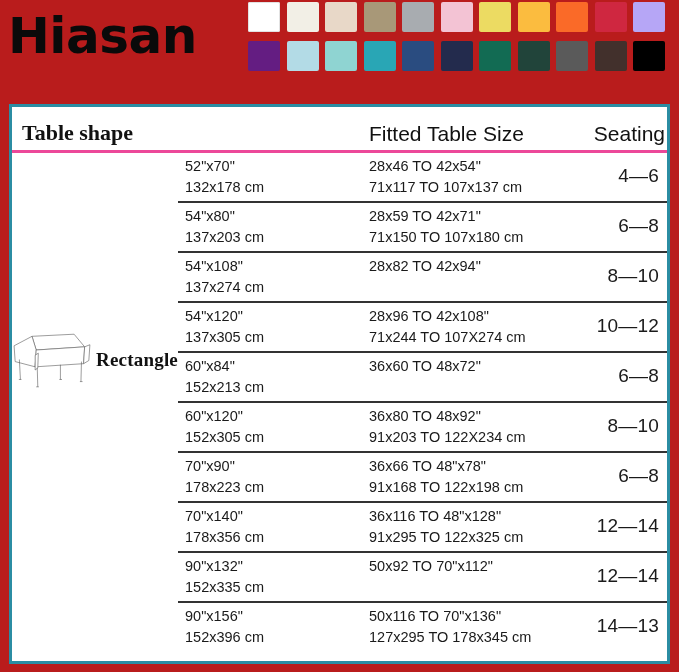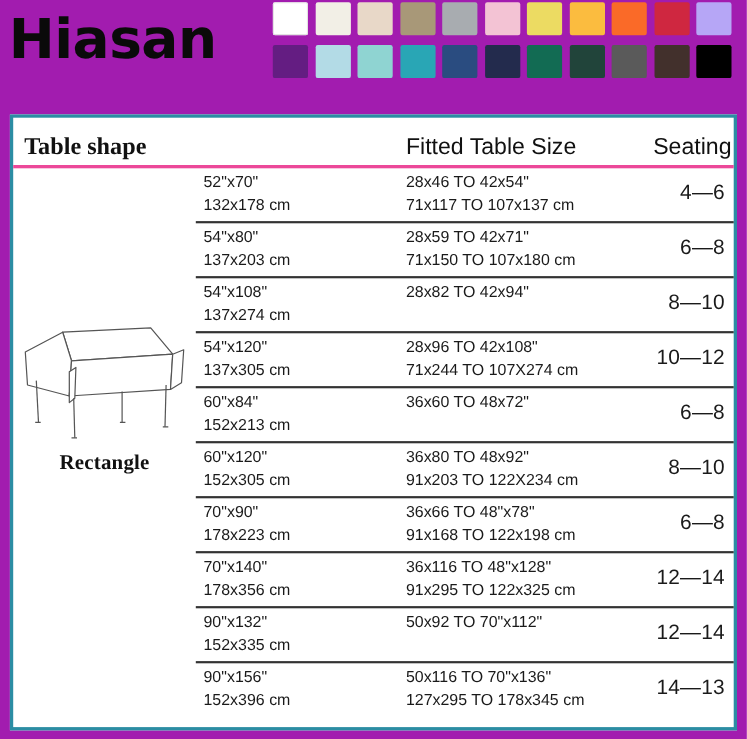--- a/index.html
+++ b/index.html
@@ -3,21 +3,21 @@
 <meta charset="utf-8">
 <style>
   * { box-sizing: border-box; margin: 0; padding: 0; }
   html, body {
     width: 679px;
     height: 672px;
     background: #ffffff;
     font-family: "Liberation Sans", sans-serif;
     overflow: hidden;
   }
-  .page { position: relative; width: 679px; height: 672px; background:#a21caf; }
+  .page { position: relative; width: 679px; height: 672px; background:#b91c1c; }
 
   
   .header {
     position: absolute;
     left: 0; top: 0;
     width: 679px; height: 92px;
   }
   .brand {
     position: absolute;
     left: 8px; top: 6px;
@@ -102,21 +102,21 @@
     white-space: nowrap;
     letter-spacing: 0.2px;
   }
 
   
   .shape-col {
     position: absolute;
     left: 0; top: 46px;
     width: 166px; height: 414px;
     display: flex;
-    flex-direction: column;
+    flex-direction: row;
     align-items: center;
     justify-content: center;
     gap: 4px;
   }
   .shape-img { width: 152px; height: 118px; }
   .shape-label {
     font-size: 19px;
     font-weight: 700;
     color: #111;
     font-family: "Liberation Serif", serif;

